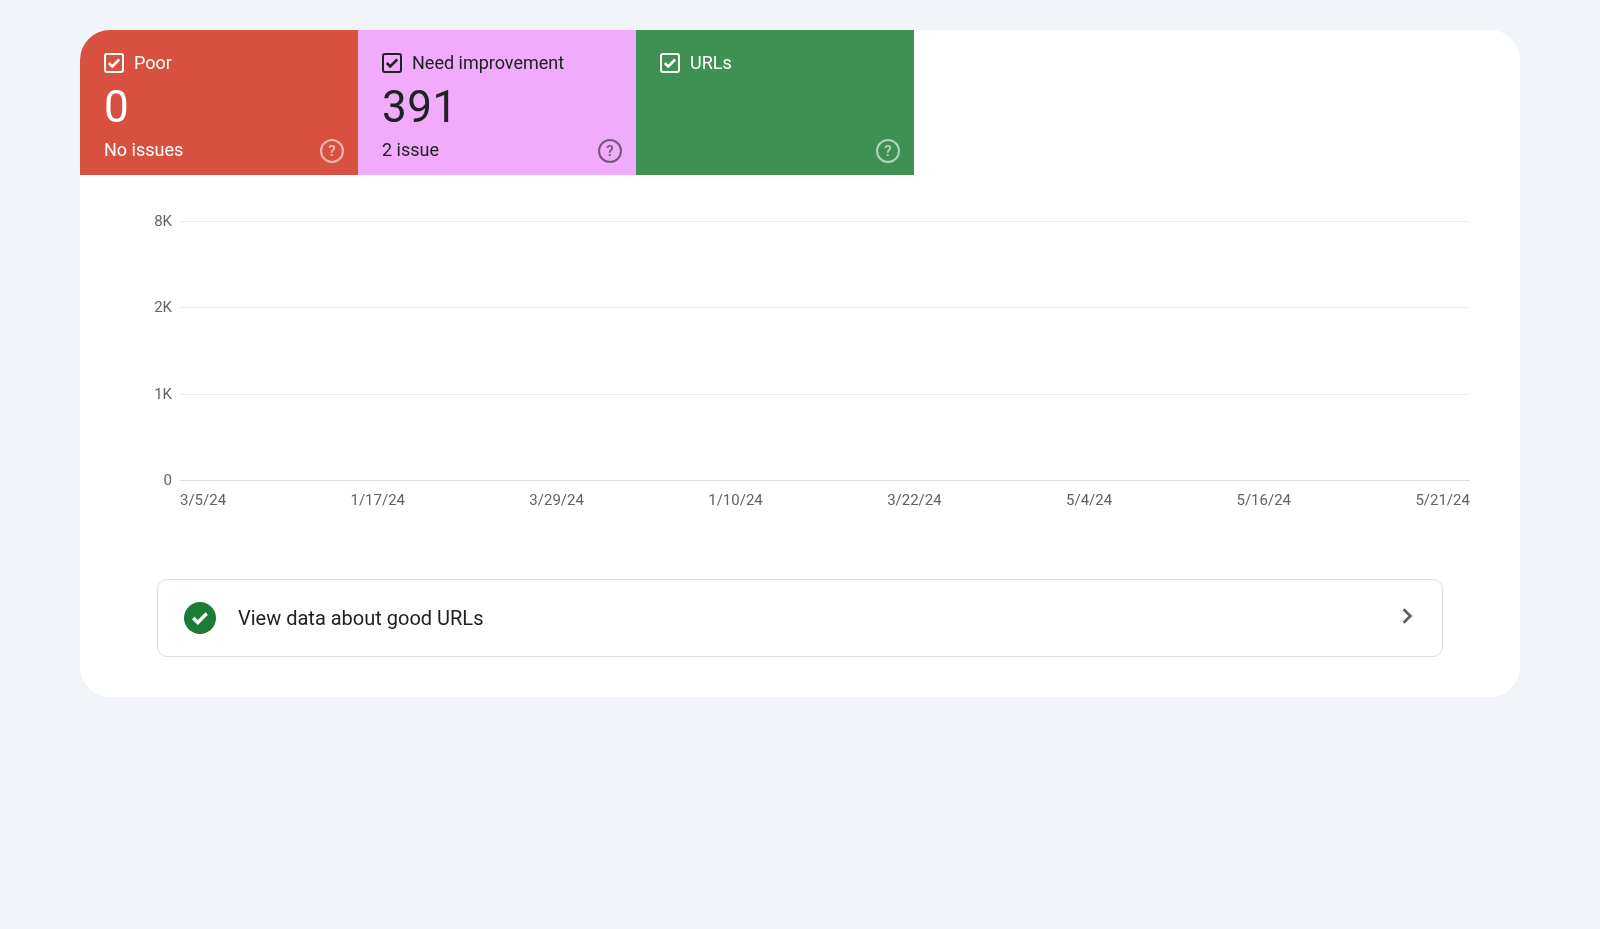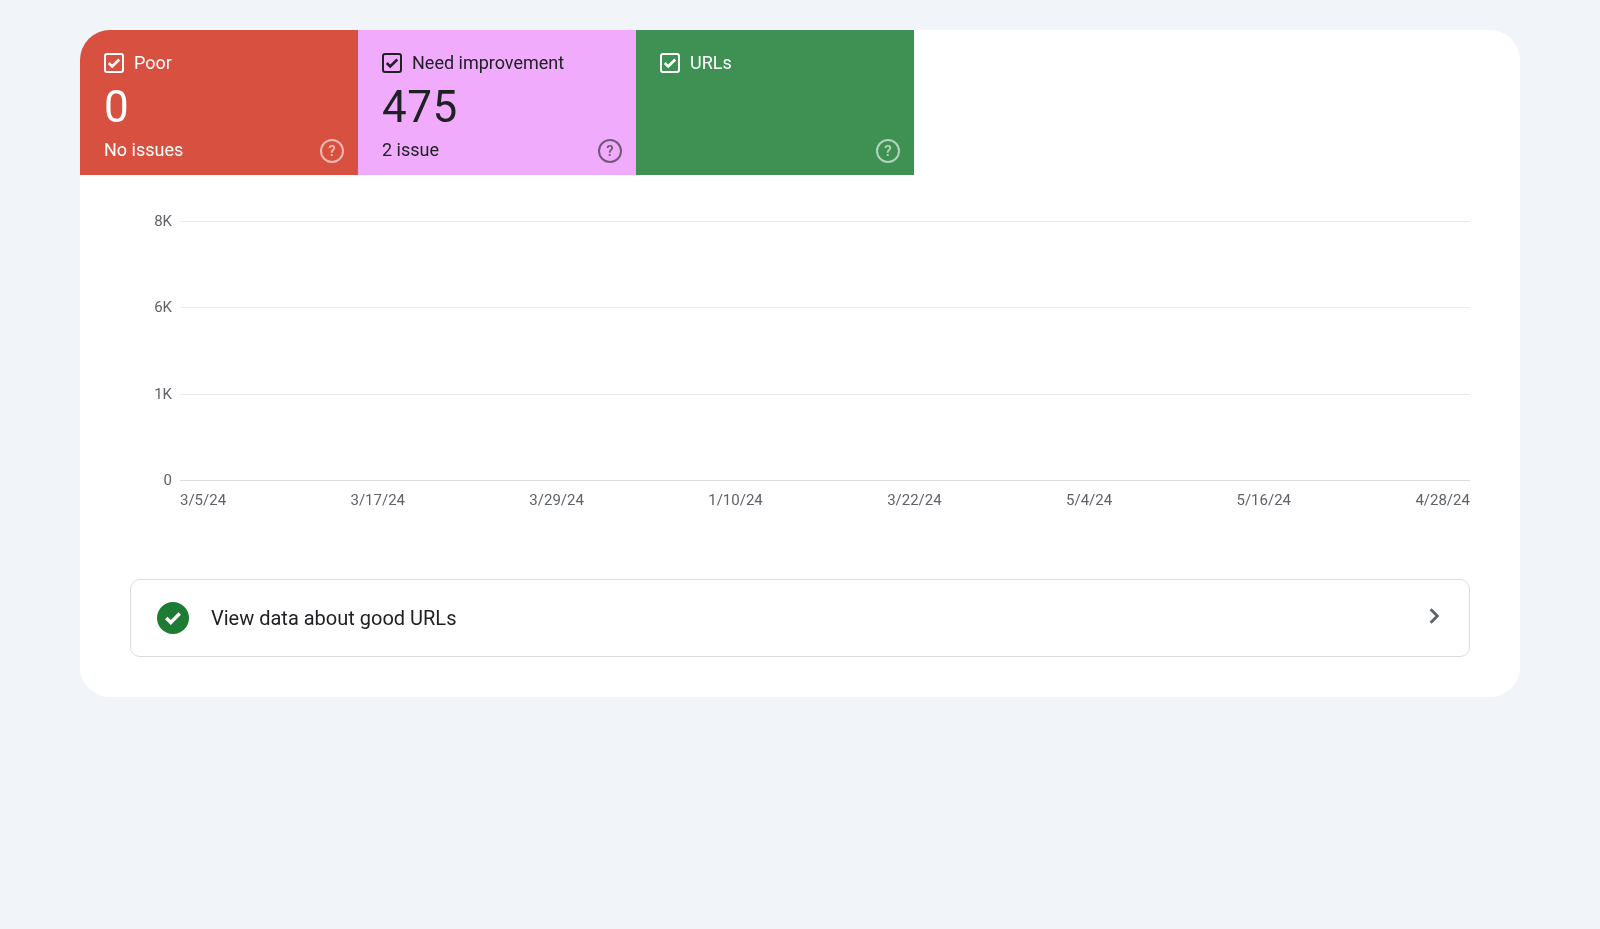--- a/index.html
+++ b/index.html
@@ -75,21 +75,21 @@
   .seg-poor { background: #d8503f; }
 
   .xaxis {
     margin-left: 50px;
     display: flex; justify-content: space-between;
     font-size: 15px; color: #5f6368; padding-top: 10px;
   }
 
   
   .view-row {
-    margin: 60px 50px 0;
+    margin: 60px 77px 0;
     border: 1px solid #dadce0;
     border-radius: 10px;
     padding: 22px 26px;
     display: flex; align-items: center; gap: 22px;
     cursor: pointer;
   }
   .ok-badge {
     width: 32px; height: 32px; border-radius: 50%; background: #1e7b34;
     display: flex; align-items: center; justify-content: center;
   }
@@ -118,21 +118,21 @@
     </div>
     <div class="tile need">
       <div class="tile-head">
         <span class="chk">
             <svg viewBox="0 0 16 16">
               <path d="M2 8l4 4 8-8"></path>
             </svg>
           </span>
         <span>Need improvement</span>
       </div>
-      <div class="tile-count">475</div>
+      <div class="tile-count">391</div>
       <div class="tile-sub">2 issue</div>
       <span class="help">?</span>
     </div>
     <div class="tile good">
       <div class="tile-head">
         <span class="chk">
             <svg viewBox="0 0 16 16">
               <path d="M2 8l4 4 8-8"></path>
             </svg>
           </span>
@@ -142,21 +142,21 @@
       <span class="help">?</span>
     </div>
   </div>
 
   <div class="chart-wrap">
     <div class="plot" id="plot">
         <div class="ytick" style="top: 100%;">0</div>
         <div class="gridline" style="top: 66.6667%;"></div>
         <div class="ytick" style="top: 66.6667%;">1K</div>
         <div class="gridline" style="top: 33.3333%;"></div>
-        <div class="ytick" style="top: 33.3333%;">6K</div>
+        <div class="ytick" style="top: 33.3333%;">2K</div>
         <div class="gridline" style="top: 0%;"></div>
         <div class="ytick" style="top: 0%;">8K</div>
         <div class="bars">
           <div class="bar">
             <div class="seg-good" style="height: 45.6667%;"></div>
             <div class="seg-need" style="height: 24.3333%;"></div>
             <div class="seg-poor" style="height: 0%;"></div>
           </div>
           <div class="bar">
             <div class="seg-good" style="height: 53.3333%;"></div>
@@ -600,27 +600,27 @@
           </div>
           <div class="bar">
             <div class="seg-good" style="height: 29.3333%;"></div>
             <div class="seg-need" style="height: 13.3333%;"></div>
             <div class="seg-poor" style="height: 0%;"></div>
           </div>
         </div>
       </div>
     <div class="xaxis" id="xaxis">
         <span>3/5/24</span>
-        <span>3/17/24</span>
+        <span>1/17/24</span>
         <span>3/29/24</span>
         <span>1/10/24</span>
         <span>3/22/24</span>
         <span>5/4/24</span>
         <span>5/16/24</span>
-        <span>4/28/24</span>
+        <span>5/21/24</span>
       </div>
   </div>
 
   <div class="view-row">
     <span class="ok-badge">
         <svg viewBox="0 0 16 16">
           <path d="M2 8l4 4 8-8"></path>
         </svg>
       </span>
     <span class="view-text">View data about good URLs</span>

